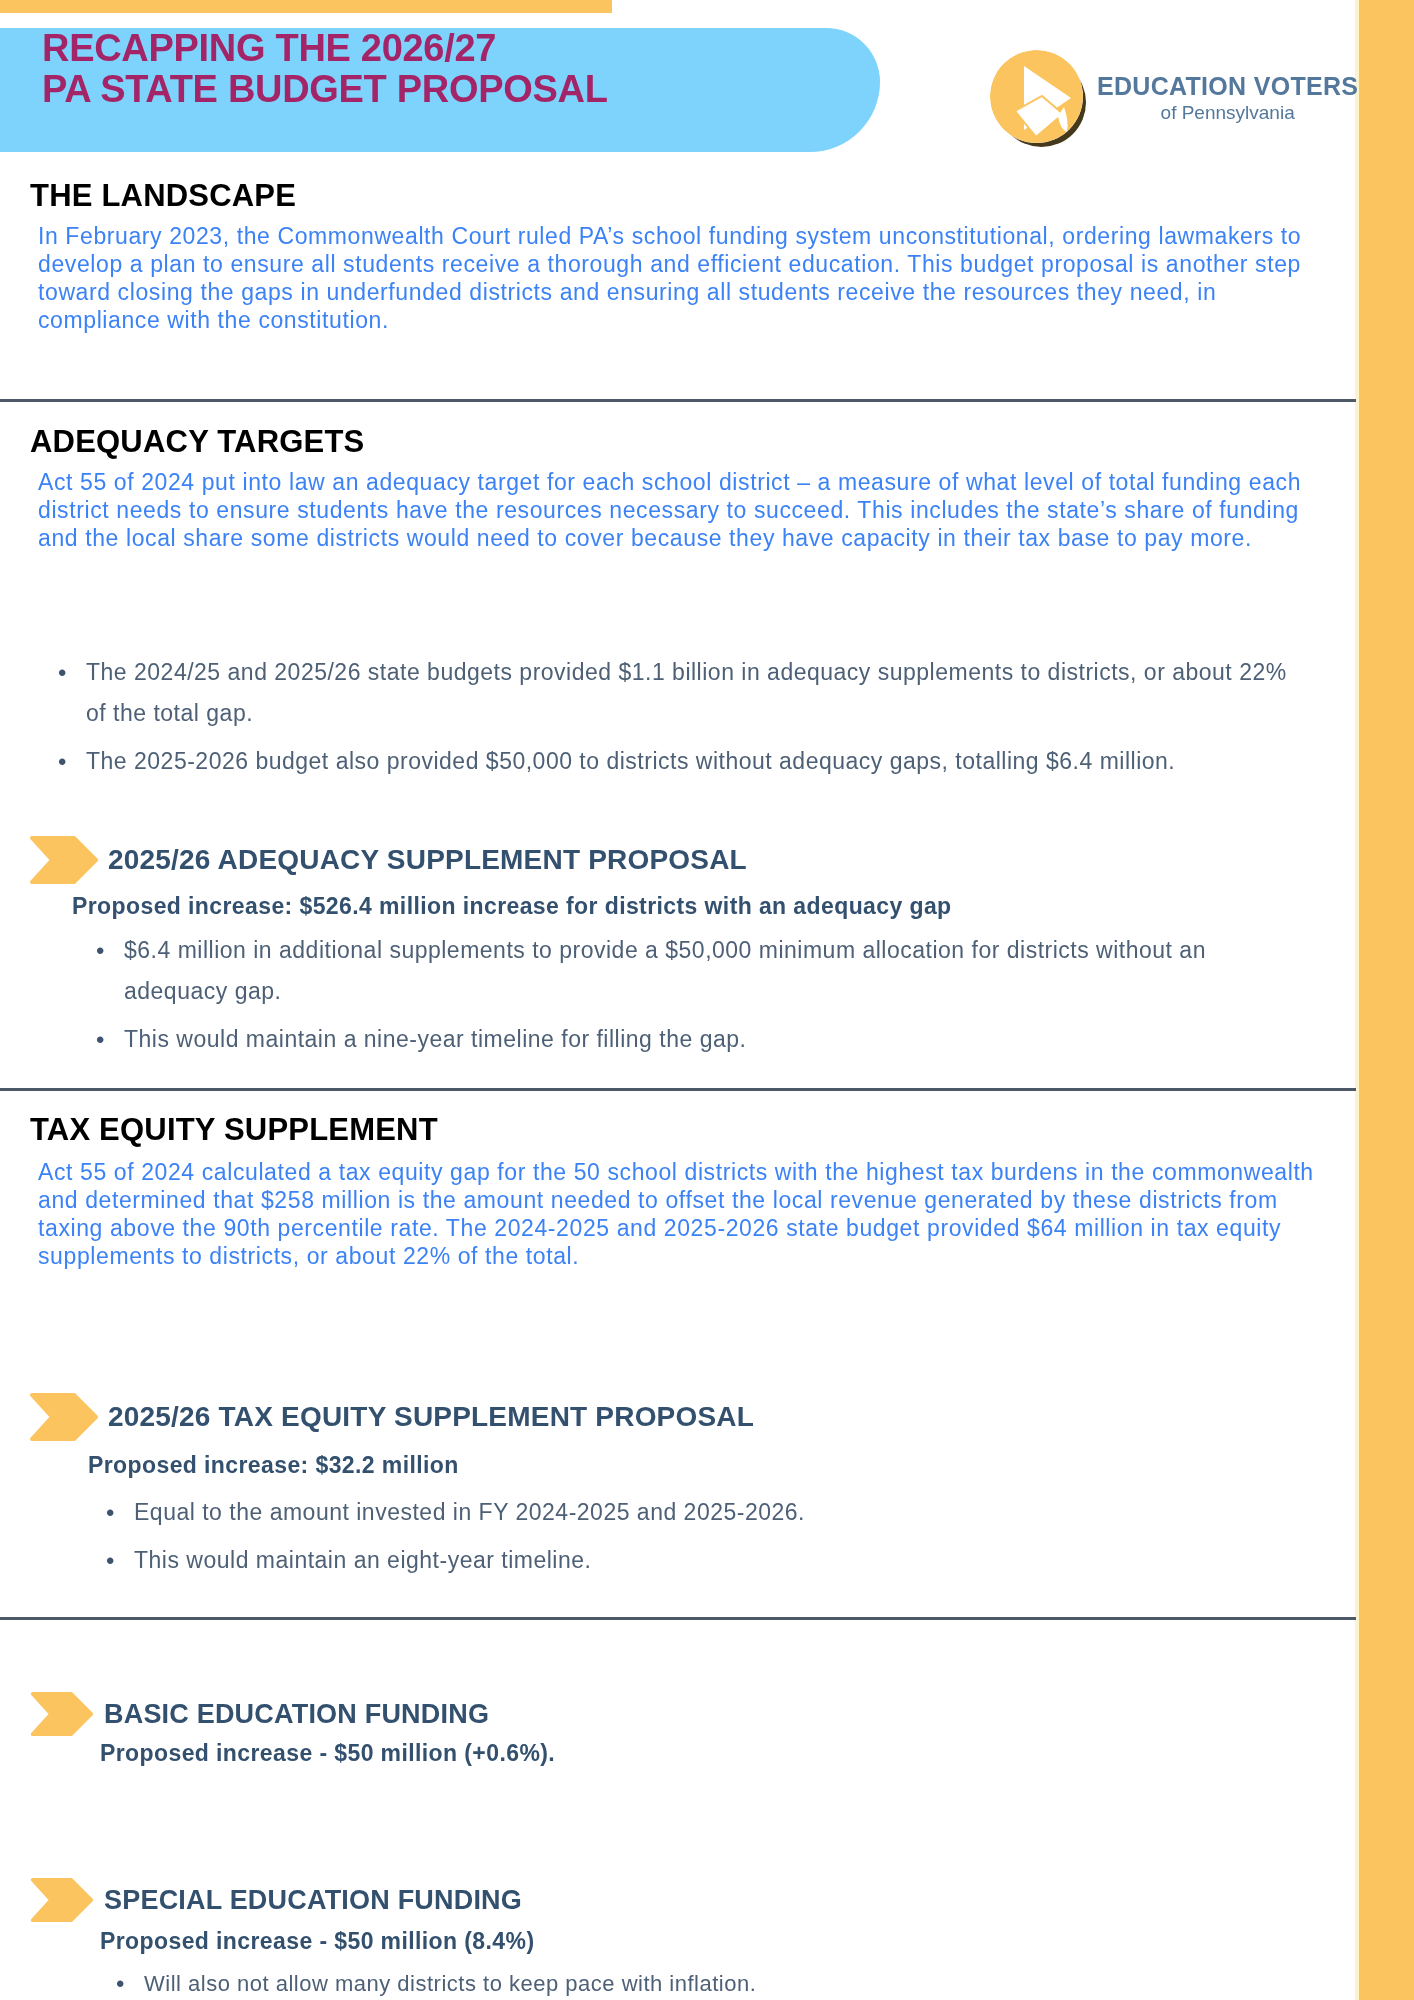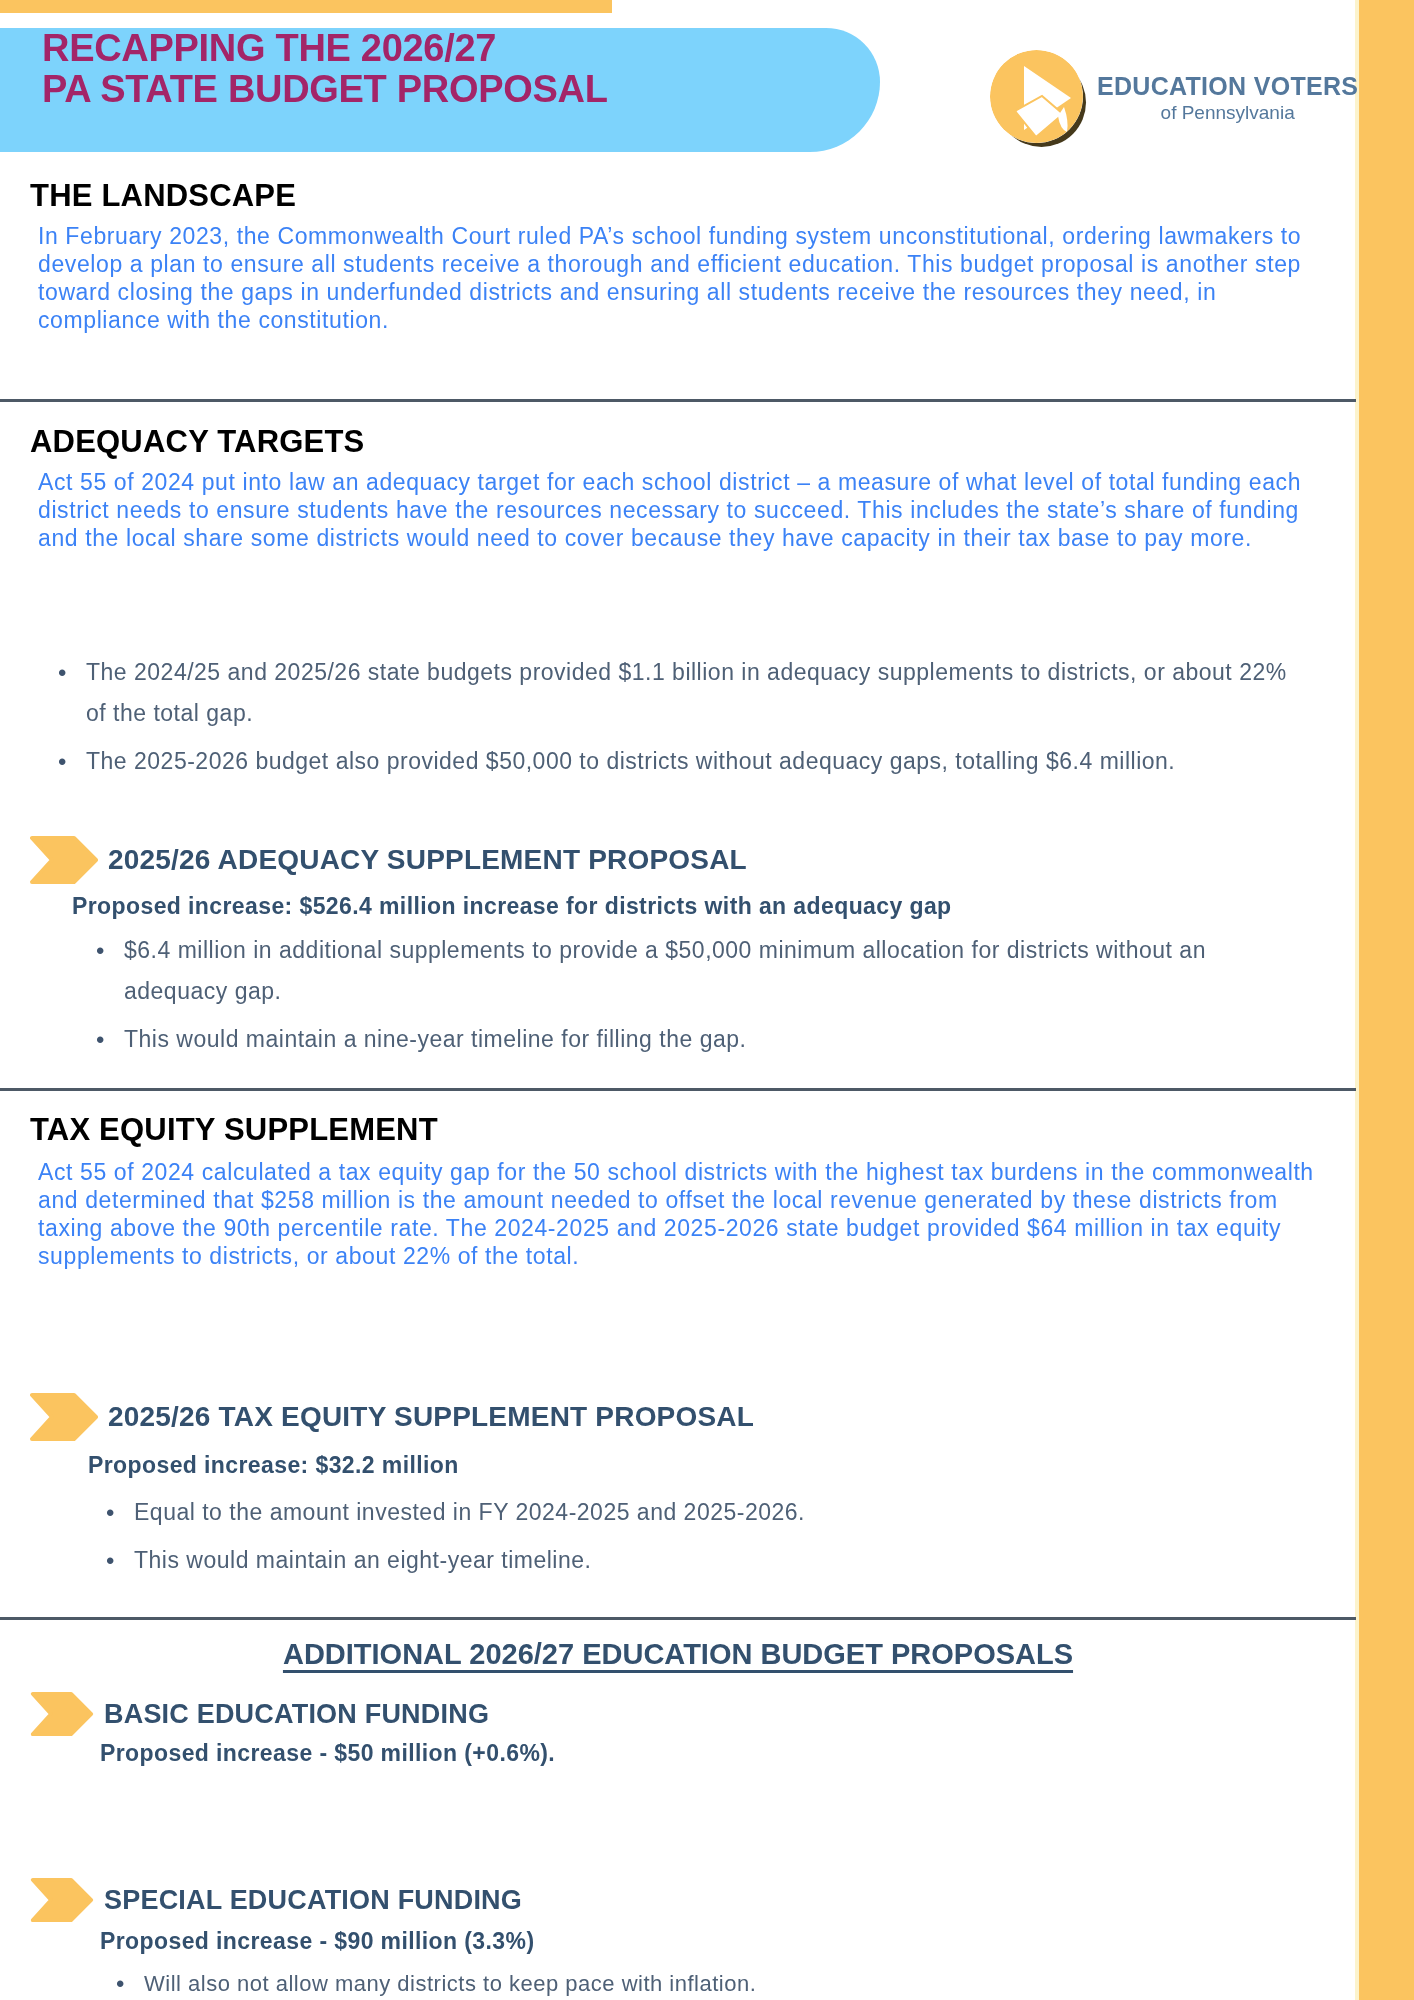--- a/index.html
+++ b/index.html
@@ -144,34 +144,33 @@
     <div class="h3">2025/26 TAX EQUITY SUPPLEMENT PROPOSAL</div>
   </div>
   <div class="lead" id="tax-prop-lead">Proposed increase: $32.2 million</div>
   <ul class="bullets" id="tax-prop-b">
     <li>Equal to the amount invested in FY 2024-2025 and 2025-2026.</li>
     <li>This would maintain an eight-year timeline.</li>
   </ul>
 
   <div class="divider" id="divider-3"></div>
 
-  <div id="additional-h">ADDITIONAL 2026/27 EDUCATION BUDGET PROPOSALS</div>
 
   <div class="proposal-row" id="basic-row">
     <svg class="arrow-icon" width="64" height="44" viewBox="0 0 68 48">
       <polygon points="2,2 44,2 66,24 44,46 2,46 22,24" fill="#FBC45F" stroke="#FBC45F" stroke-width="4" stroke-linejoin="round"></polygon>
     </svg>
     <div class="h3">BASIC EDUCATION FUNDING</div>
   </div>
   <div class="lead" id="basic-lead">Proposed increase - $50 million (+0.6%).</div>
 
   <div class="proposal-row" id="special-row">
     <svg class="arrow-icon" width="64" height="44" viewBox="0 0 68 48">
       <polygon points="2,2 44,2 66,24 44,46 2,46 22,24" fill="#FBC45F" stroke="#FBC45F" stroke-width="4" stroke-linejoin="round"></polygon>
     </svg>
     <div class="h3">SPECIAL EDUCATION FUNDING</div>
   </div>
-  <div class="lead" id="special-lead">Proposed increase - $90 million (3.3%)</div>
+  <div class="lead" id="special-lead">Proposed increase - $50 million (8.4%)</div>
   <ul class="bullets" id="special-b">
     <li>Will also not allow many districts to keep pace with inflation.</li>
   </ul>
 
 </div>
 
 </body></html>

